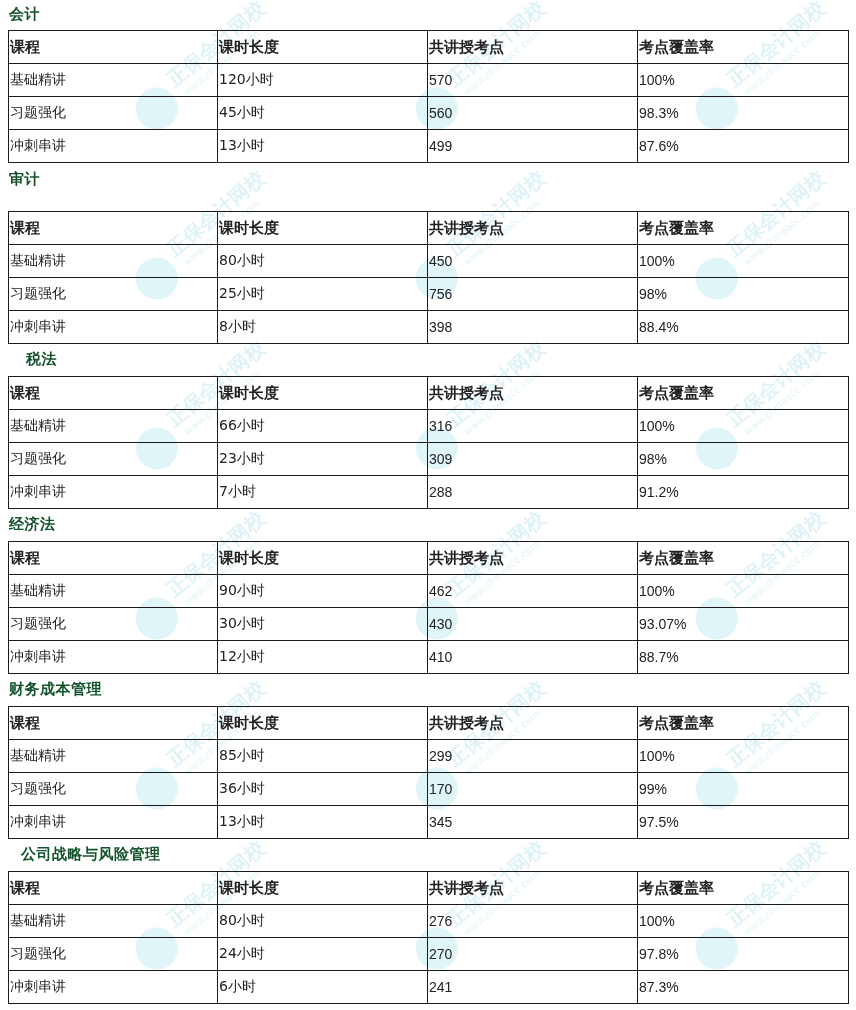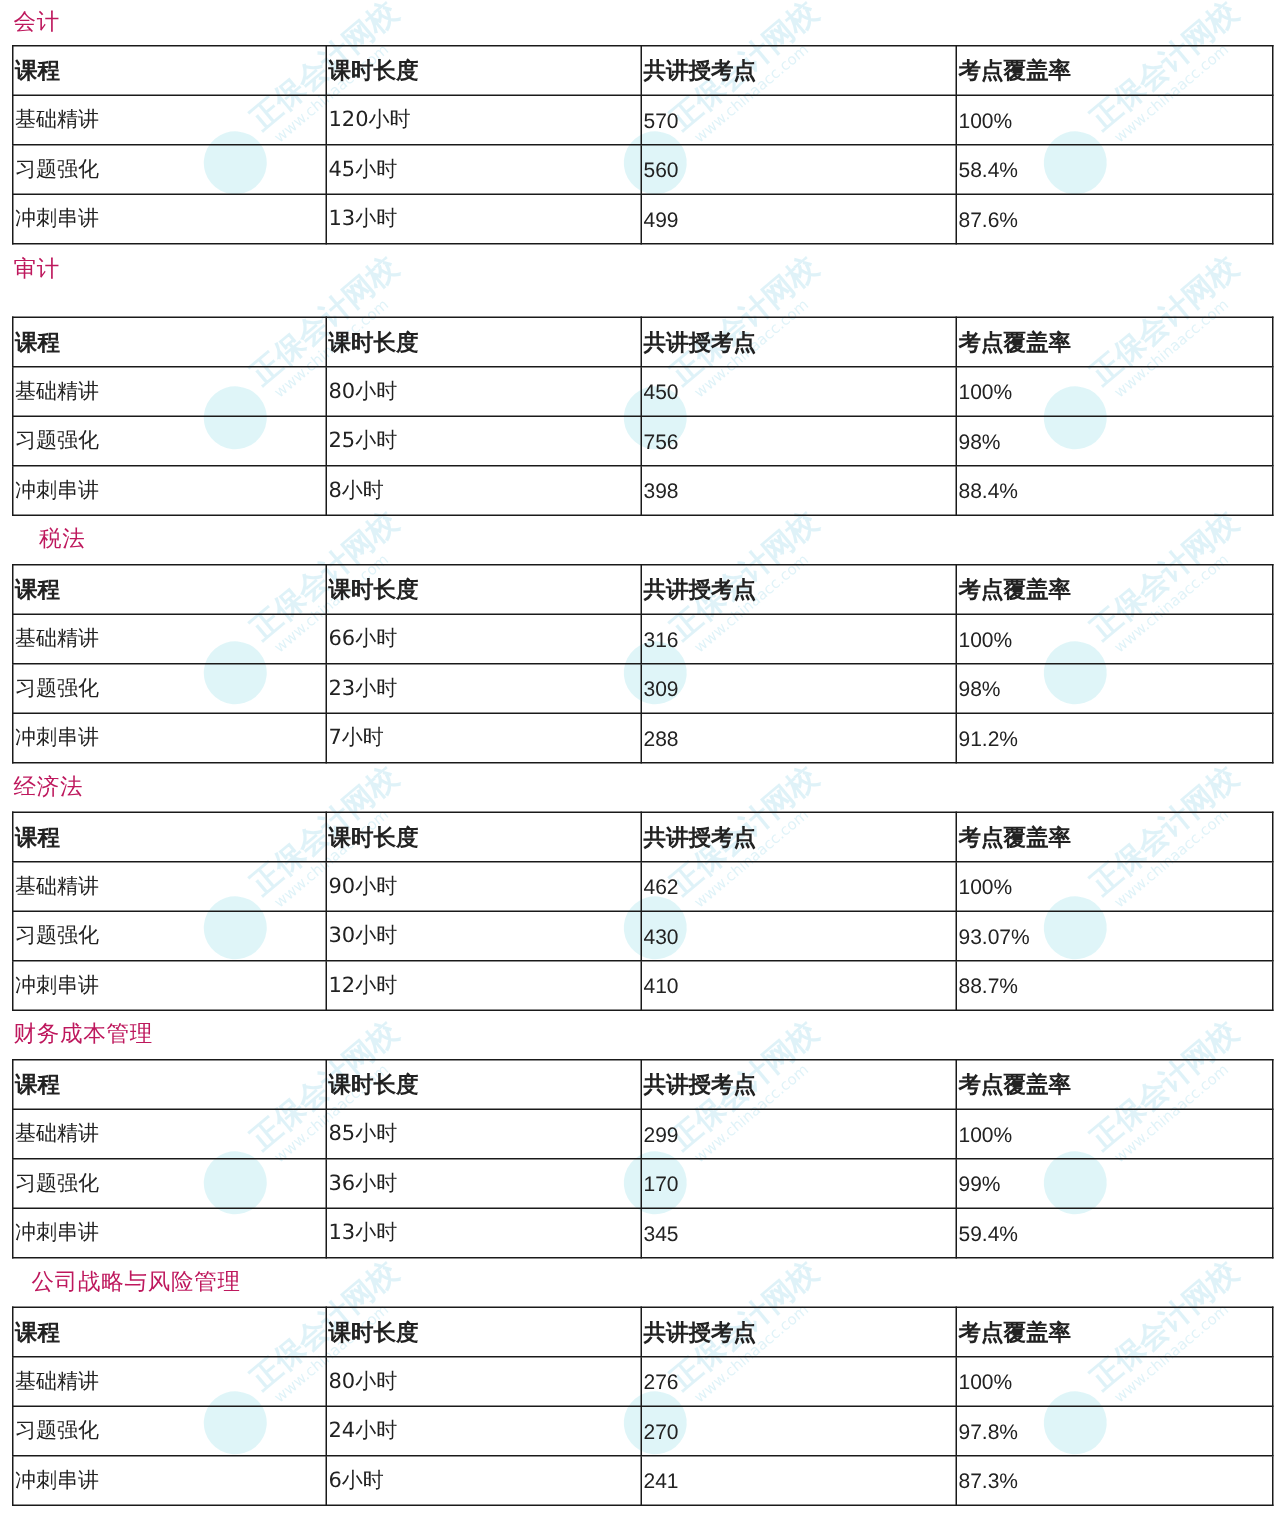--- a/index.html
+++ b/index.html
@@ -18,21 +18,21 @@
     }
     .wm .txt {
       position: absolute; left: 48px; top: 10px; font-size: 20px; font-weight: bold; color: #3fb5d6;
       white-space: nowrap;
     }
     .wm .url {
       position: absolute; left: 52px; top: 36px; font-size: 10px; color: #3fb5d6; white-space: nowrap;
     }
     .section { position: absolute; left: 0; width: 856px; z-index: 1; }
     .section-title {
-      position: absolute; left: 9px; font-size: 15px; font-weight: normal; color: #be185d;
+      position: absolute; left: 9px; font-size: 15px; font-weight: bold; color: #14532d;
       letter-spacing: 0.5px;
     }
     table.data {
       position: absolute; left: 8px; width: 840px; border-collapse: collapse;
       table-layout: fixed;
     }
     table.data td {
       border: 1px solid #1a1a1a; height: 32px; padding: 0 0 0 1px; vertical-align: middle;
       font-size: 14px; color: #222; white-space: nowrap;
     }
@@ -155,21 +155,21 @@
     <tr>
       <td>基础精讲</td>
       <td>120小时</td>
       <td class="num">570</td>
       <td class="num">100%</td>
     </tr>
     <tr>
       <td>习题强化</td>
       <td>45小时</td>
       <td class="num">560</td>
-      <td class="num">58.4%</td>
+      <td class="num">98.3%</td>
     </tr>
     <tr>
       <td>冲刺串讲</td>
       <td>13小时</td>
       <td class="num">499</td>
       <td class="num">87.6%</td>
     </tr>
   </tbody>
     </table>
 </div>
@@ -313,21 +313,21 @@
     <tr>
       <td>习题强化</td>
       <td>36小时</td>
       <td class="num">170</td>
       <td class="num">99%</td>
     </tr>
     <tr>
       <td>冲刺串讲</td>
       <td>13小时</td>
       <td class="num">345</td>
-      <td class="num">59.4%</td>
+      <td class="num">97.5%</td>
     </tr>
   </tbody>
     </table>
 </div>
 
 <div class="section" style="top:840px;">
   <div class="section-title" style="top:5px;margin-left:12px;">公司战略与风险管理</div>
   <table class="data" style="top:31px;">
     <colgroup>
         <col class="c1">

